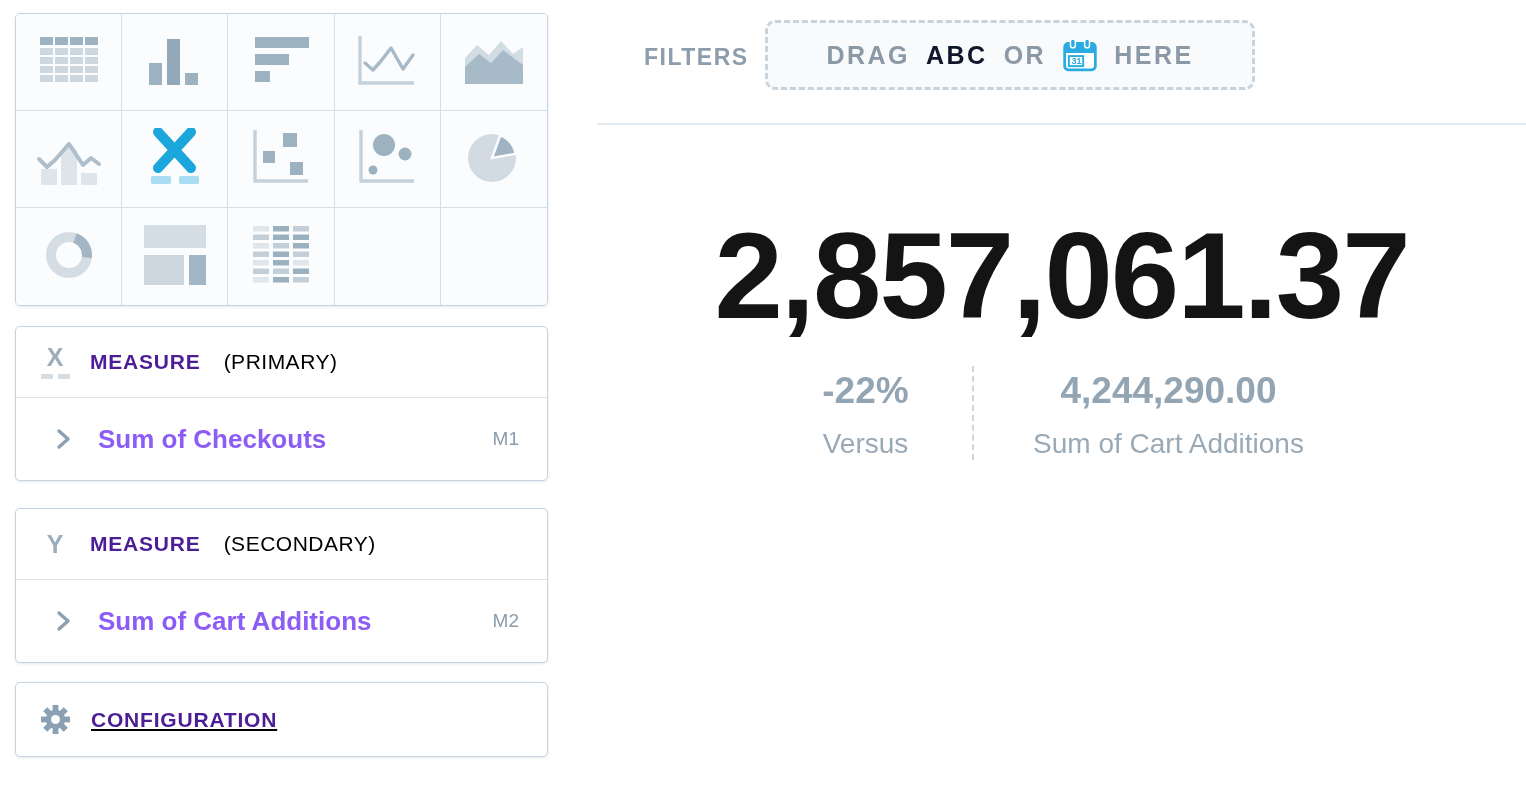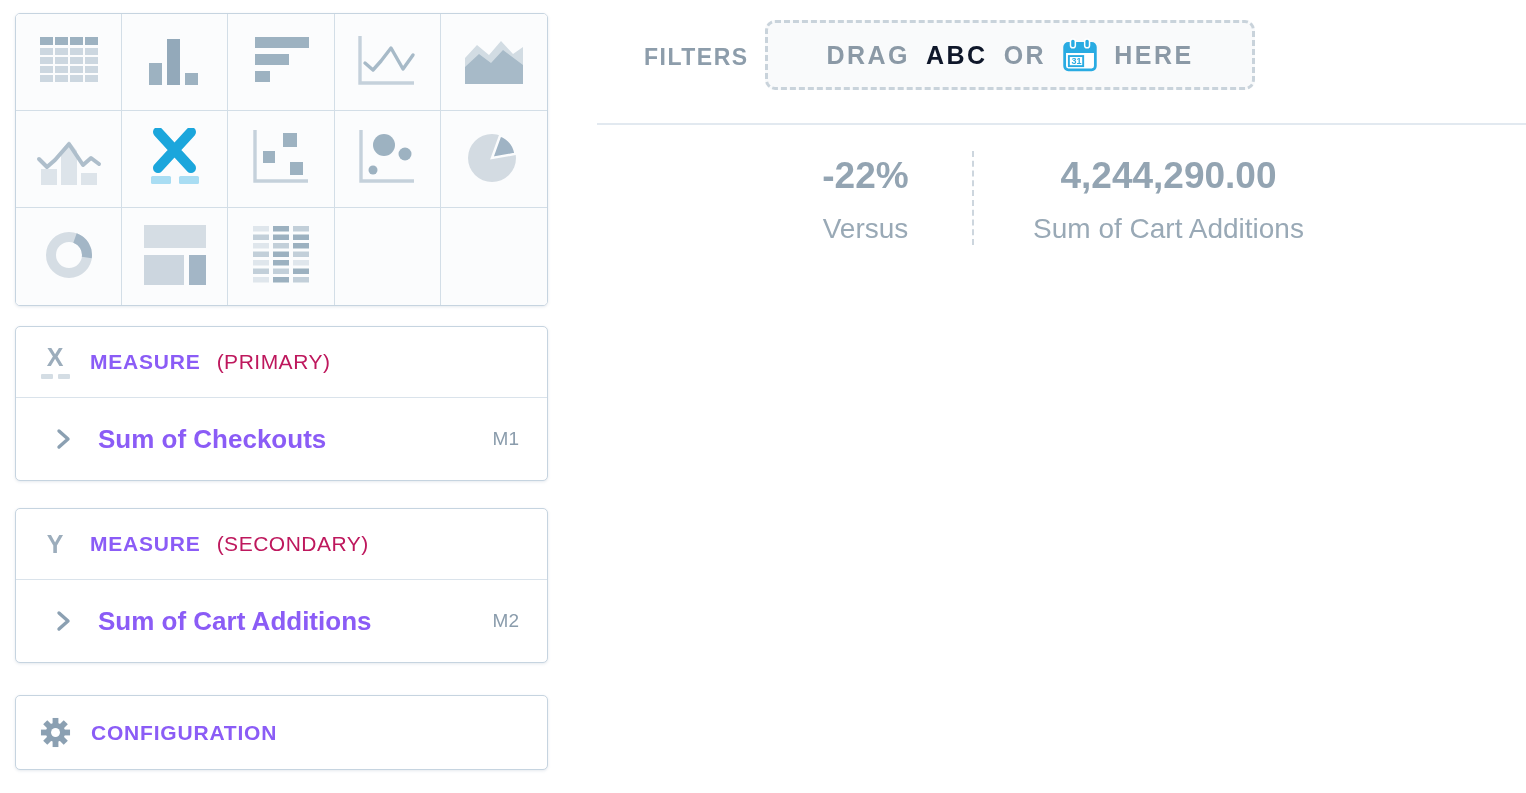--- a/index.html
+++ b/index.html
@@ -35,37 +35,37 @@
   .picker-cell:nth-child(n+11) { border-bottom: none; }
 
   .panel {
     border: 1px solid #c6d4e0;
     border-radius: 5px;
     background: #ffffff;
     box-shadow: 0 1px 3px rgba(110,135,160,.18);
   }
   .panel.measure { margin-top: 20px; }
   .panel.measure + .panel.measure { margin-top: 27px; }
-  .panel.config { margin-top: 32px; }
+  .panel.config { margin-top: 19px; text-decoration: underline; }
 
   .panel-header {
     height: 71px;
     display: flex; align-items: center;
     padding: 0 24px;
     border-bottom: 1px solid #dae3eb;
   }
   .panel.config .panel-header { border-bottom: none; height: 73px; }
 
   .xy-icon { width: 30px; margin-right: 20px; text-align: center; flex: 0 0 auto; }
   .xy-letter { font-size: 25px; font-weight: bold; color: #9cadbc; line-height: 1; display: block; }
   .xy-dashes { display: flex; justify-content: center; gap: 5px; margin-top: 4px; }
   .xy-dashes i { display: block; width: 12px; height: 5px; background: #d4dde4; border-radius: 1px; }
 
-  .panel-title { font-size: 21px; font-weight: bold; color: #8b5cf6; letter-spacing: .8px; }
-  .panel-qualifier { font-size: 21px; color: #be185d; margin-left: 16px; letter-spacing: .5px; }
+  .panel-title { font-size: 21px; font-weight: bold; color: #4c1d95; letter-spacing: .8px; }
+  .panel-qualifier { font-size: 21px; color: #000000; margin-left: 23px; letter-spacing: .5px; }
 
   .panel-row {
     height: 82px;
     display: flex; align-items: center;
     padding: 0 28px 0 40px;
     cursor: pointer;
   }
   .chevron { margin-right: 26px; flex: 0 0 auto; display: flex; }
   .field-name { font-size: 26px; color: #8b5cf6; flex: 1; font-weight: bold; }
   .measure-badge { font-size: 19px; color: #8a9cac; }
@@ -370,20 +370,21 @@
           <rect x="6.5" y="17" width="13.5" height="9.5" fill="none" stroke="#29abe2" stroke-width="1.8"></rect>
           <text x="9" y="24.8" font-size="8.5" font-weight="bold" fill="#29abe2">31</text>
         </svg>
       </span>
       <span class="dz-word">HERE</span>
     </div>
   </div>
 
   <div class="top-divider"></div>
 
+  <div class="kpi-value">2,857,061.37</div>
 
   <div class="versus-row">
     <div class="versus-cell left">
       <div class="v-num">-22%</div>
       <div class="v-label">Versus</div>
     </div>
     <div class="versus-divider"></div>
     <div class="versus-cell right">
       <div class="v-num">4,244,290.00</div>
       <div class="v-label">Sum of Cart Additions</div>

